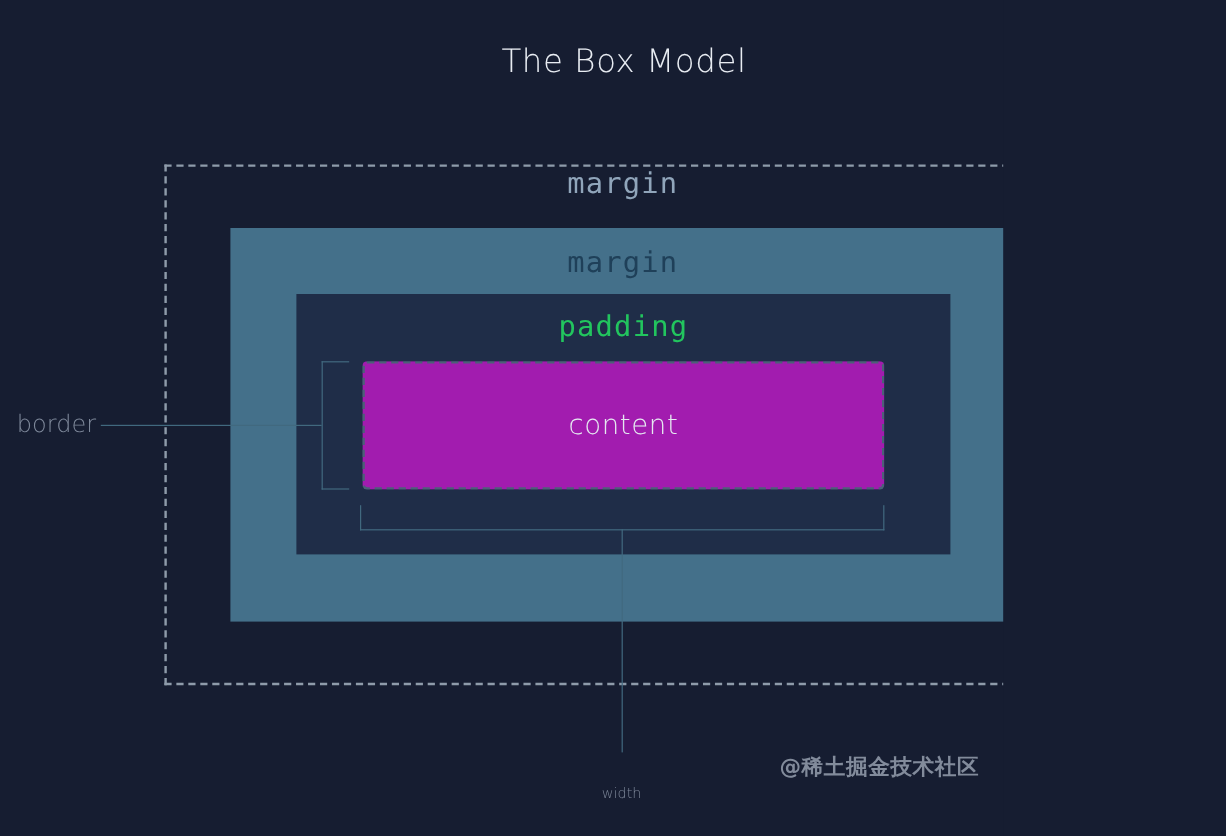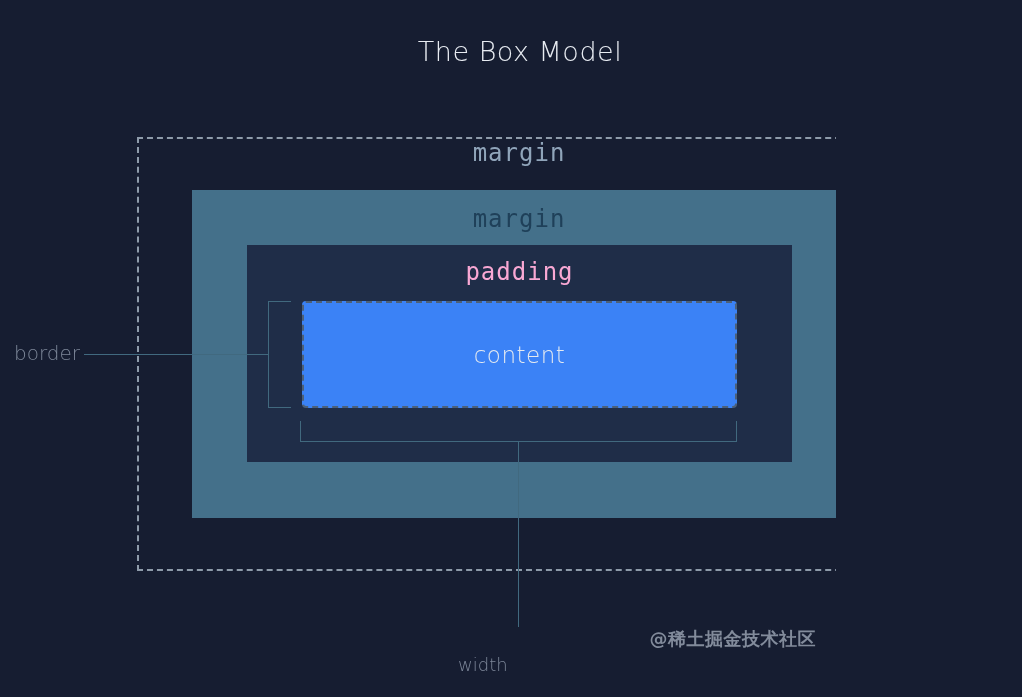--- a/index.html
+++ b/index.html
@@ -65,31 +65,31 @@
   .padding-box {
     position: absolute;
     left: 247px;
     top: 245px;
     width: 545px;
     height: 217px;
     background: #1f2d48;
   }
   .padding-box .mono-label {
     margin-top: 13px;
-    color: #f9a8d4;
+    color: #22c55e;
   }
 
   .content-box {
     position: absolute;
     left: 302px;
     top: 301px;
     width: 435px;
     height: 107px;
     box-sizing: border-box;
-    background: #3b82f6;
+    background: #a21caf;
     border: 2px dashed #4c6078;
     border-radius: 4px;
     display: flex;
     align-items: center;
     justify-content: center;
   }
   .content-box .content-label {
     font-size: 23px;
     font-weight: 300;
     letter-spacing: 0.5px;
@@ -139,22 +139,22 @@
     top: 441px;
     width: 1px;
     height: 186px;
     background: #41697f;
   }
   .width-label {
     position: absolute;
     left: 458px;
     top: 654px;
     width: 120px;
-    text-align: left;
-    font-size: 18px;
+    text-align: center;
+    font-size: 12px;
     font-weight: 300;
     color: #7d8799;
   }
 
   .watermark {
     position: absolute;
     right: 20px;
     top: 627px;
     font-size: 18px;
     color: #828b9b;

